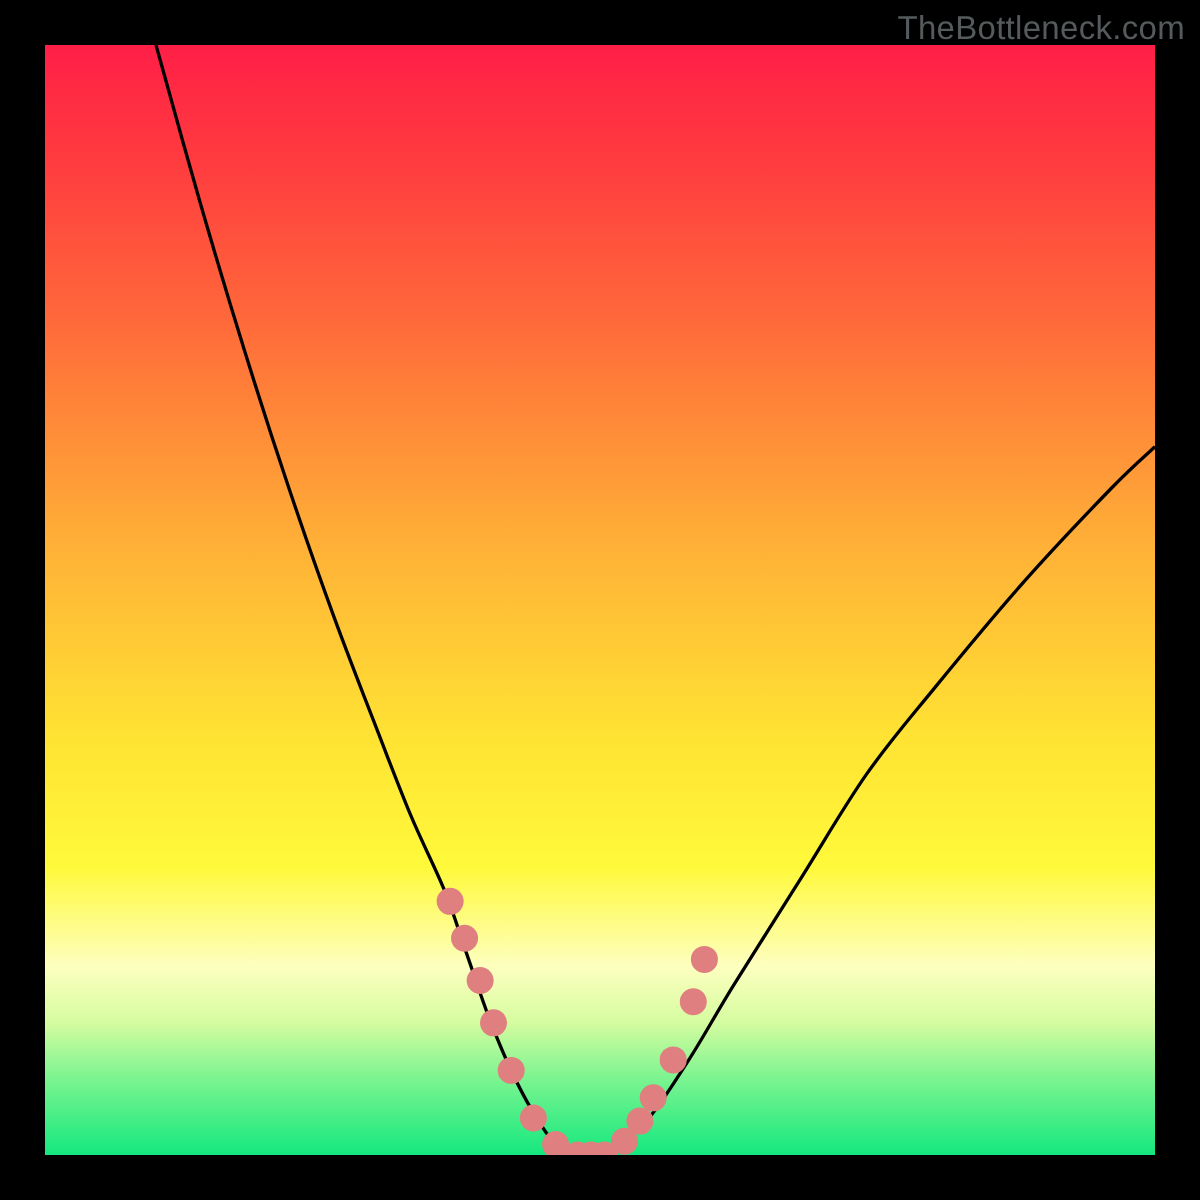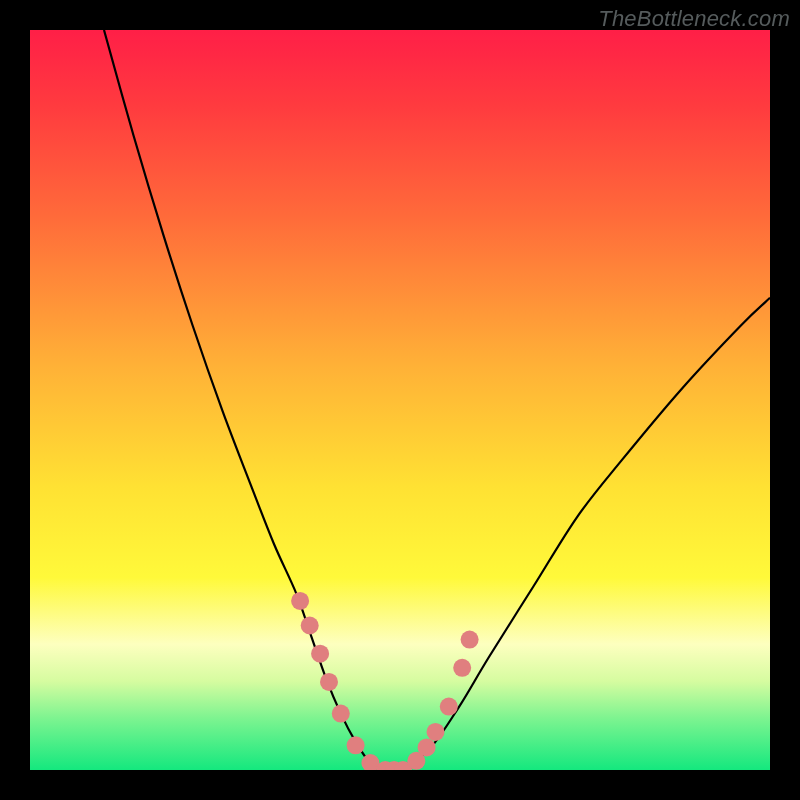--- a/index.html
+++ b/index.html
@@ -11,21 +11,20 @@
     background: #000;
     font-family: Arial, Helvetica, sans-serif;
   }
   .frame {
     position: absolute;
     top: 0;
     left: 0;
     width: 800px;
     height: 800px;
     background: #000;
-    font-style: italic;
   }
   .plot {
     position: absolute;
     top: 30px;
     left: 30px;
     width: 740px;
     height: 740px;
     background: linear-gradient(to bottom,
       #ff1f47 0%,
       #ff3a3f 10%,

